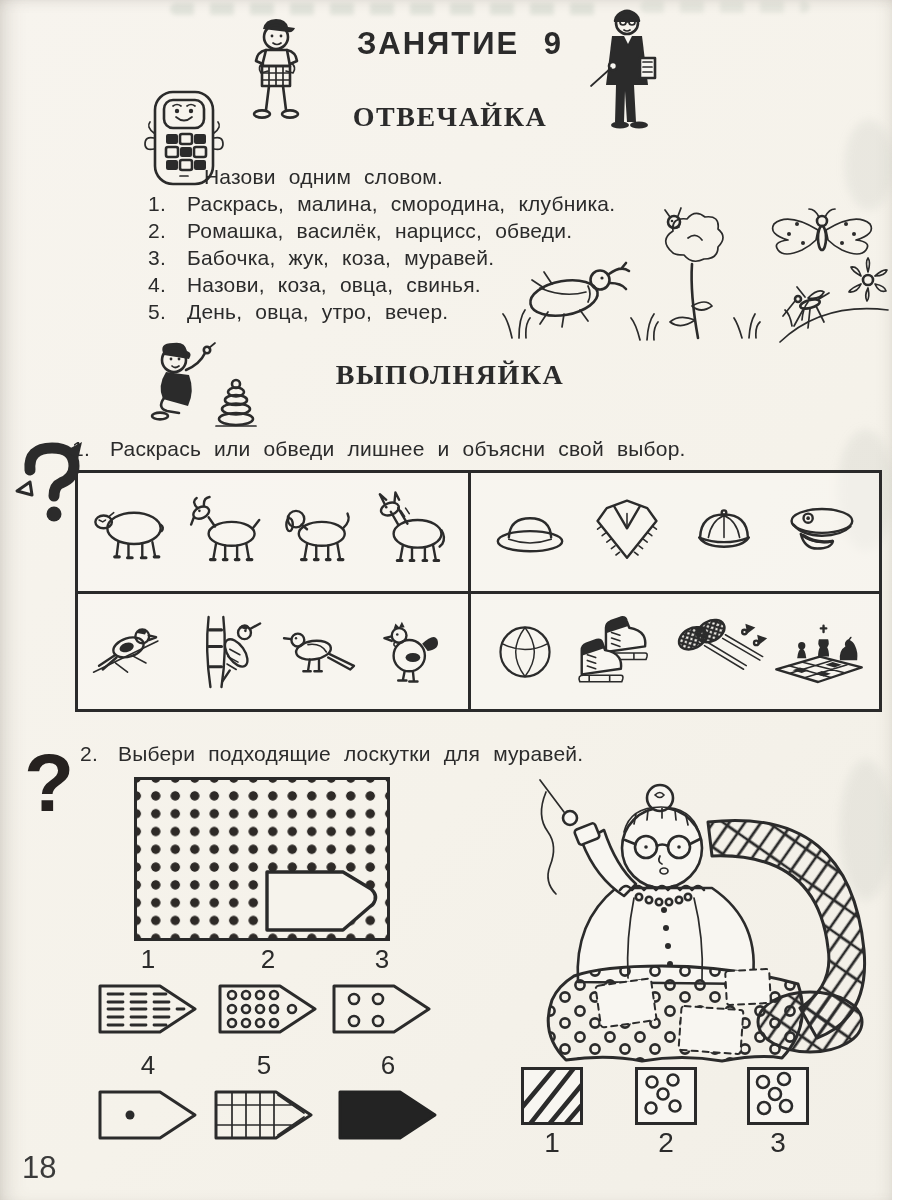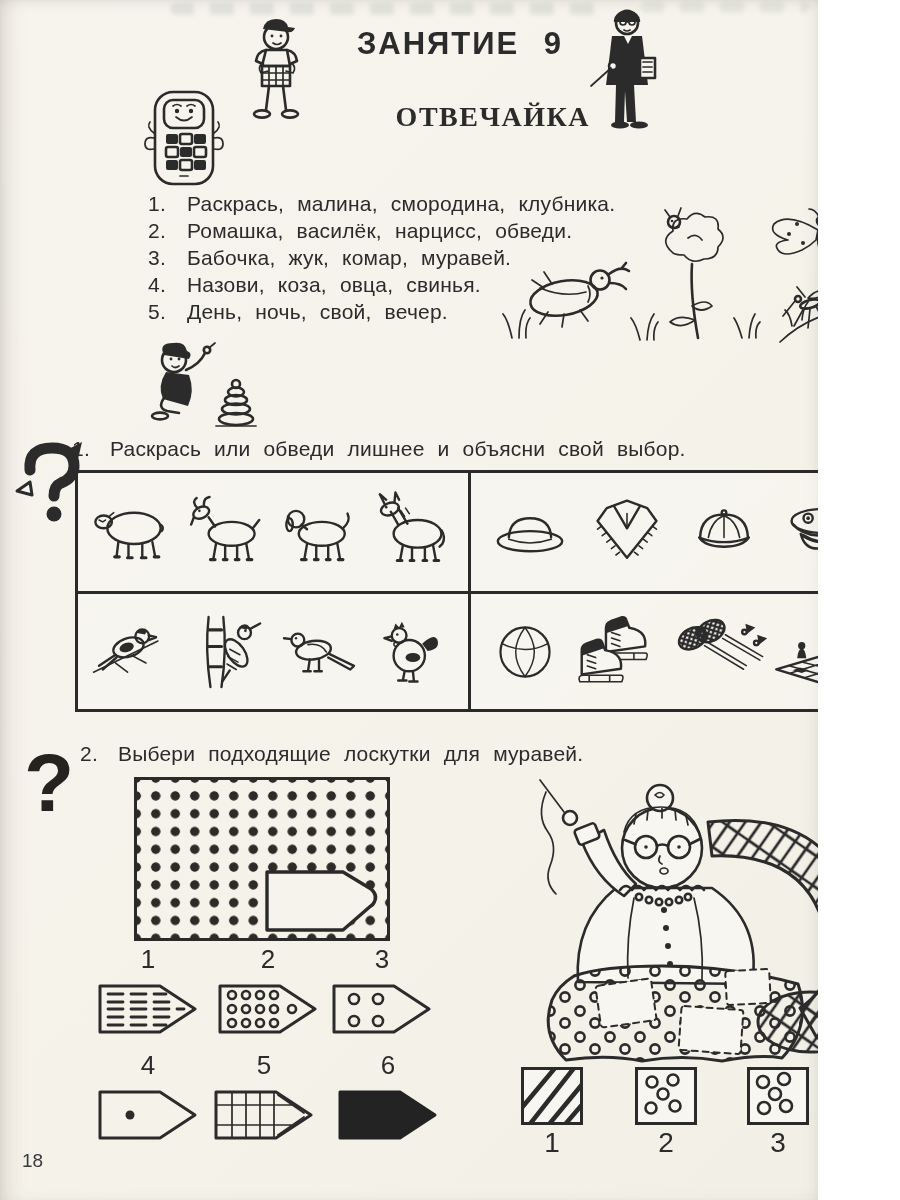--- a/index.html
+++ b/index.html
@@ -1,38 +1,38 @@
 <!DOCTYPE html>
 <html><head>
 <meta charset="utf-8">
 <style>
   html,body{margin:0;padding:0}
-  #page{position:relative;width:818px;height:1200px;background:linear-gradient(135deg,#f7f4ee 0%,#f5f2ea 60%,#f2efe7 100%);
+  #page{position:relative;width:892px;height:1200px;background:linear-gradient(135deg,#f7f4ee 0%,#f5f2ea 60%,#f2efe7 100%);
         overflow:hidden;font-family:"Liberation Sans",sans-serif;color:#2b2b2b;
         box-shadow:inset 16px 0 26px -18px rgba(90,80,70,.35), inset -12px 0 20px -16px rgba(90,80,70,.22), inset 0 10px 18px -14px rgba(90,80,70,.18)}
   .abs{position:absolute}
-  .serif-head{font-family:"Liberation Serif",serif;font-weight:700;letter-spacing:1.5px;text-align:right}
+  .serif-head{font-family:"Liberation Serif",serif;font-weight:700;letter-spacing:1.5px;text-align:center}
   .sans-title{font-weight:700;letter-spacing:2px;word-spacing:14px;text-align:center}
   .body-text{font-size:21px;word-spacing:7px;letter-spacing:.2px}
   .list-row{display:flex;gap:13px;align-items:baseline;height:27px}
   .num{min-width:26px}
   .task-line{display:flex;gap:12px}
   .grid1{display:grid;grid-template-columns:1fr 1fr;grid-template-rows:1fr 1fr;border:3px solid #2a2a2a;background:rgba(250,248,243,.5)}
   .cell{display:flex;align-items:center;justify-content:space-around;padding:4px 10px}
   .cell.bt{border-top:3px solid #2a2a2a}
   .cell.bl{border-left:3px solid #2a2a2a}
   .fabric{border:3px solid #2a2a2a;
           background-image:radial-gradient(circle,#2e2a27 4.3px,rgba(0,0,0,0) 5px);
           background-size:19.5px 17.8px;background-position:9px 7px}
   .patch-group{position:absolute;width:104px;text-align:center}
   .patch-label{font-size:26px;line-height:1;margin-bottom:6px}
   .swatch{position:absolute;width:56px;height:52px;border:3px solid #2a2a2a;background:#f8f6f1}
   .swatch-label{position:absolute;width:62px;text-align:center;font-size:28px}
   .qmark{font-size:82px;font-weight:800;line-height:.8;color:#262220;font-family:"Liberation Sans",sans-serif}
-  .pagenum{font-size:19px;color:#3a3a3a}
+  .pagenum{font-size:31px;color:#3a3a3a}
   .bleed{position:absolute;filter:blur(2px);opacity:.35;border-radius:6px;
          background:repeating-linear-gradient(90deg,rgba(125,150,132,.5) 0 24px,transparent 24px 40px);height:12px}
   .smudge{position:absolute;border-radius:50%;background:rgba(145,155,145,.12);filter:blur(5px)}
   
   .draw *{stroke:#2b2b2b;stroke-width:2.6;fill:none;stroke-linecap:round;stroke-linejoin:round}
   .draw .f{fill:#2b2b2b;stroke:none}
   .draw .fb{fill:#232323;stroke:#232323}
   .draw .fw{fill:#f8f6f1}
   .draw .t{stroke-width:1.7}
   .draw .w3{stroke-width:3.4}
@@ -100,41 +100,42 @@
       <rect class="f" x="42" y="61" width="12" height="10" rx="2"></rect>
       <rect x="56" y="61" width="12" height="10" rx="2"></rect>
     <rect class="f" x="28" y="74" width="12" height="10" rx="2"></rect>
       <rect x="42" y="74" width="12" height="10" rx="2"></rect>
       <rect class="f" x="56" y="74" width="12" height="10" rx="2"></rect>
     <path class="t" d="M42,90 h8"></path>
   </svg>
 
   <div class="abs serif-head" style="left:310px;top:101px;width:280px;font-size:28px">ОТВЕЧАЙКА</div>
 
+  <div class="abs body-text" style="left:204px;top:165px">Назови одним словом.</div>
 
   <div class="abs" style="left:148px;top:192px">
     <div class="list-row body-text">
       <span class="num">1.</span>
       <span>Раскрась, малина, смородина, клубника.</span>
     </div>
     <div class="list-row body-text">
       <span class="num">2.</span>
       <span>Ромашка, василёк, нарцисс, обведи.</span>
     </div>
     <div class="list-row body-text">
       <span class="num">3.</span>
-      <span>Бабочка, жук, комар, муравей.</span>
+      <span>Бабочка, жук, коза, муравей.</span>
     </div>
     <div class="list-row body-text">
       <span class="num">4.</span>
       <span>Назови, коза, овца, свинья.</span>
     </div>
     <div class="list-row body-text">
       <span class="num">5.</span>
-      <span>День, ночь, свой, вечер.</span>
+      <span>День, овца, утро, вечер.</span>
     </div>
   </div>
 
   <svg class="draw abs" style="left:492px;top:186px" width="398" height="158" viewBox="0 0 398 158">
     <path class="t" d="M20,152 q-4,-18 -9,-24 M27,152 q0,-20 6,-28 M34,152 q-1,-14 4,-20
                        M148,154 q-4,-16 -9,-22 M155,154 q1,-18 7,-26 M162,154 q-1,-12 4,-18
                        M250,152 q-4,-14 -8,-20 M257,152 q1,-16 6,-24 M264,152 q-1,-12 4,-16"></path>
     <path class="t" d="M288,156 Q330,116 396,124 M300,140 q-2,-12 -7,-16 M310,134 q1,-12 6,-18"></path>
 
     <g>
@@ -193,20 +194,21 @@
     <path d="M36,58 q-7,10 3,13 l12,2"></path>
     <ellipse cx="32" cy="76" rx="8" ry="3.4"></ellipse>
     <ellipse cx="108" cy="79" rx="17" ry="6"></ellipse>
     <ellipse cx="108" cy="69" rx="14" ry="5.5"></ellipse>
     <ellipse cx="108" cy="60" rx="11" ry="5"></ellipse>
     <ellipse cx="108" cy="52" rx="8" ry="4.5"></ellipse>
     <circle cx="108" cy="44" r="4"></circle>
     <path class="t" d="M88,86 h40"></path>
   </svg>
 
+  <div class="abs serif-head" style="left:310px;top:359px;width:280px;font-size:28px">ВЫПОЛНЯЙКА</div>
 
   <svg class="draw abs" style="left:8px;top:436px;z-index:3" width="88" height="96" viewBox="0 0 88 96">
     <path d="M22,34 q-2,-22 22,-22 q22,0 22,18 q0,12 -13,17 q-7,3 -7,13" style="stroke-width:11"></path>
     <circle class="f" cx="46" cy="78" r="7.5"></circle>
     <path class="f" d="M57,15 l17,-9 l-4,17 z"></path>
     <path class="fw" d="M22,46 l-13,9 l15,4 z" style="stroke-width:3"></path>
   </svg>
 
   <div class="abs task-line body-text" style="left:72px;top:437px">
     <span class="num">1.</span>

